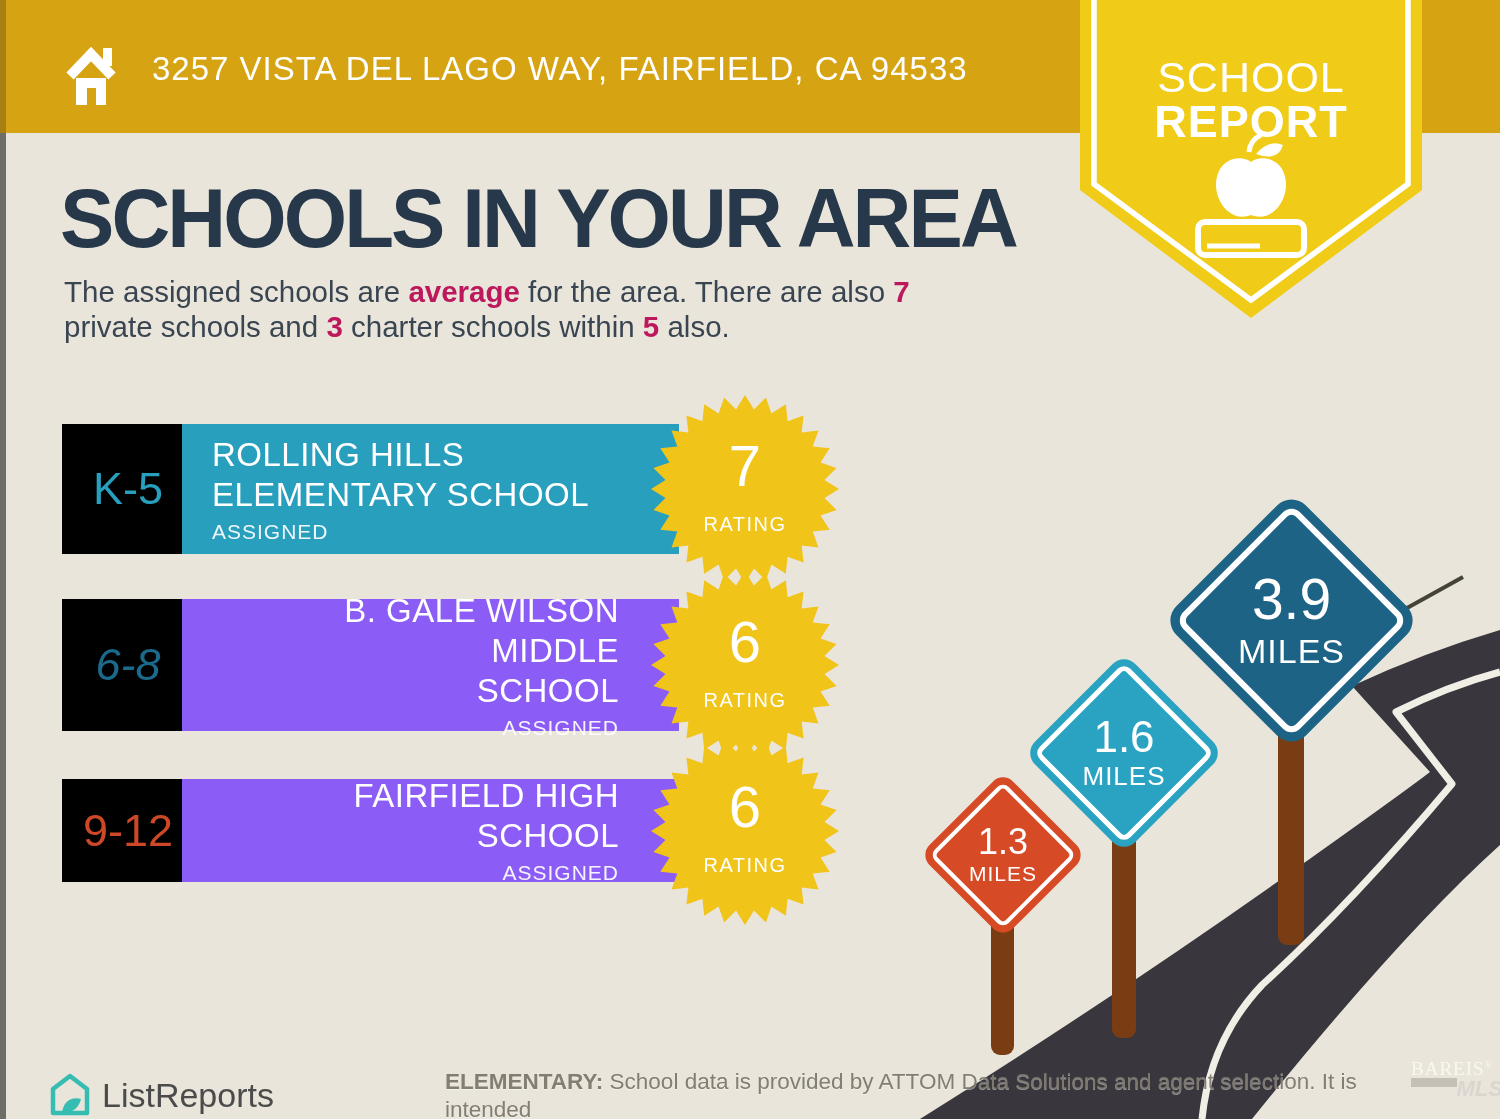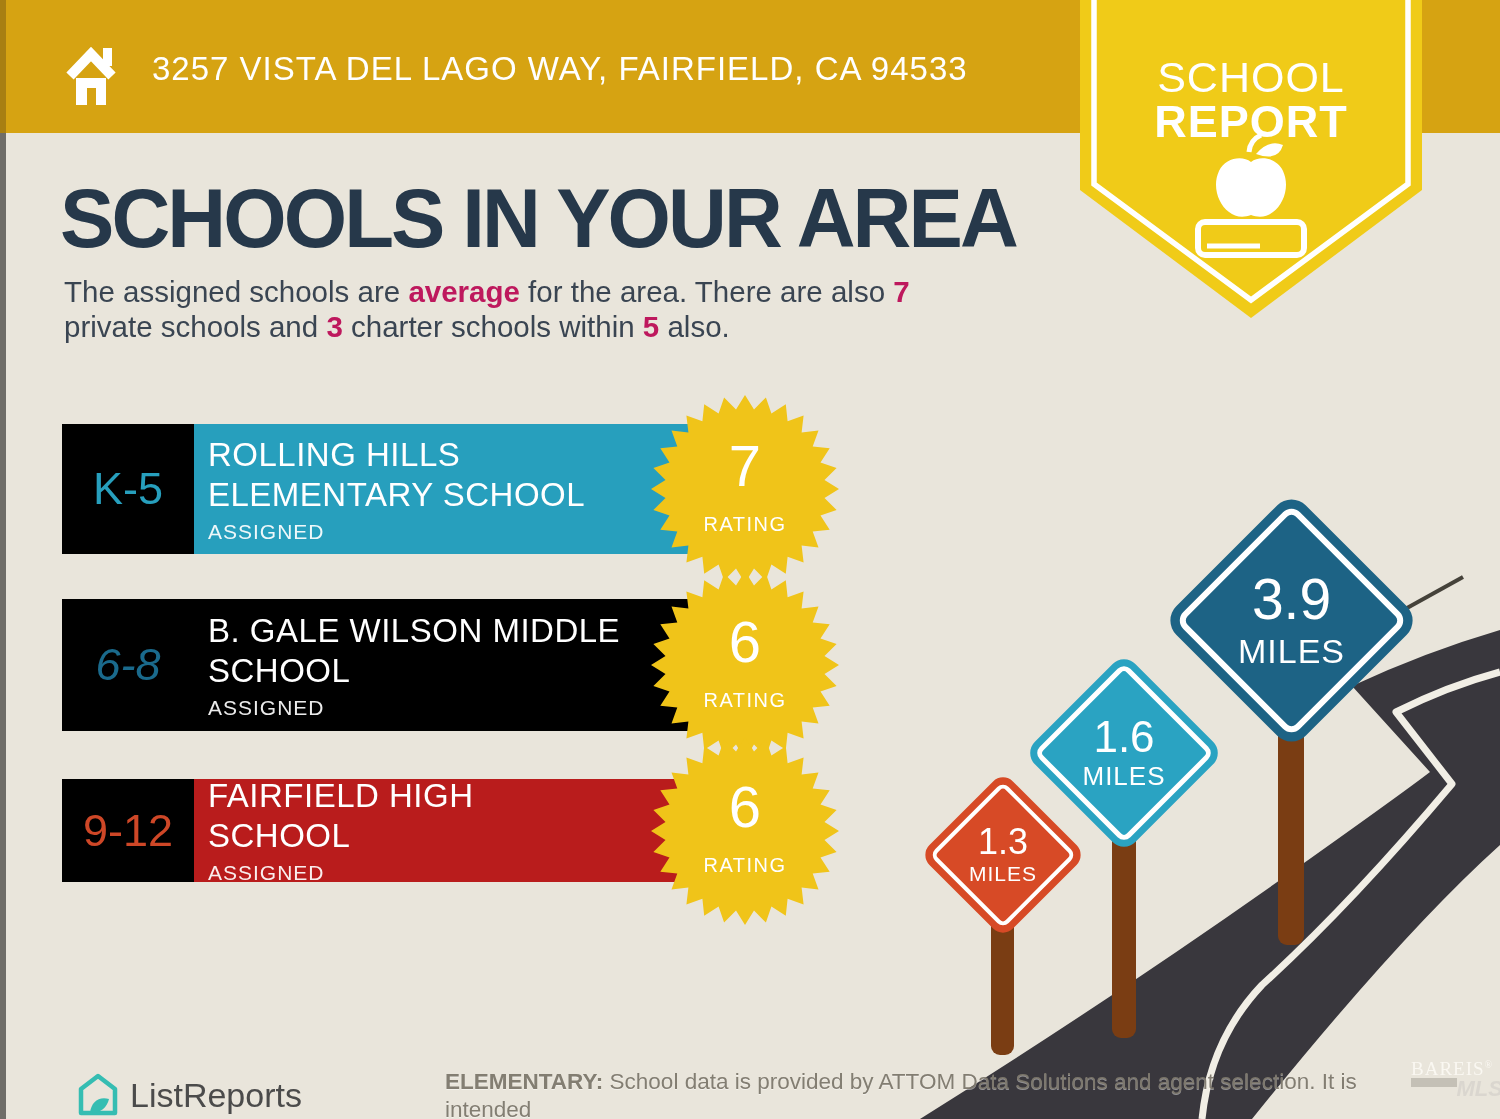--- a/index.html
+++ b/index.html
@@ -22,24 +22,24 @@
   .page-title{position:absolute;left:60px;top:176px;margin:0;color:#26384A;font-size:84px;font-weight:700;letter-spacing:-3px;line-height:1;transform:scaleX(.97);transform-origin:left top;white-space:nowrap;}
   .subtitle{position:absolute;left:64px;top:274px;width:930px;color:#3A4552;font-size:29.5px;line-height:35px;font-weight:400;}
   .subtitle .hl{color:#be185d;font-weight:700;}
 
   
   .school-row{position:absolute;left:62px;width:800px;height:130px;z-index:2;}
   .row-1{top:424px;}
   .row-2{top:599px;height:132px;}
   .row-3{top:779px;height:103px;}
   .grade-box{position:absolute;left:0;top:0;width:132px;height:100%;background:#000000;display:flex;align-items:center;justify-content:center;font-size:45px;}
-  .bar{position:absolute;left:132px;top:0;width:497px;height:100%;display:flex;flex-direction:column;justify-content:center;padding-left:14px;padding-right:60px;box-sizing:border-box;color:#fff;}
+  .bar{position:absolute;left:120px;top:0;width:497px;height:100%;display:flex;flex-direction:column;justify-content:center;padding-left:30px;padding-right:60px;box-sizing:border-box;color:#fff;}
   .teal .grade-box{color:#279FBD;} .teal .bar{background:#279FBD;}
-  .blue .grade-box{color:#1A6A8C;font-style:italic;} .blue .bar{background:#000000;}
-  .red  .grade-box{color:#CE4727;} .red  .bar{background:#b91c1c;}
+  .blue .grade-box{color:#1A6A8C;font-style:italic;} .blue .bar{background:#8b5cf6;text-align:right;}
+  .red  .grade-box{color:#CE4727;} .red  .bar{background:#8b5cf6;text-align:right;}
   .school-name{font-size:33px;line-height:40px;white-space:pre-line;letter-spacing:.5px;}
   .assigned{font-size:21px;margin-top:5px;color:rgba(255,255,255,.92);letter-spacing:1px;}
   .starburst{position:absolute;left:588px;top:50%;width:190px;height:190px;margin-top:-95px;}
   .starburst svg{position:absolute;left:0;top:0;}
   .rating-box{position:absolute;inset:0;display:flex;flex-direction:column;align-items:center;justify-content:center;transform:translateY(-3px);color:#fff;}
   .rating-num{font-size:58px;line-height:1;}
   .rating-label{font-size:20px;letter-spacing:1.5px;margin-top:18px;}
 
   
   .road-svg{position:absolute;left:0;top:0;z-index:1;pointer-events:none;}
@@ -54,21 +54,21 @@
   .sign-red .sign-inner{border-radius:8px;border-width:4px;}
   .sign-red .dist{font-size:36px;line-height:1;} .sign-red .unit{font-size:21px;letter-spacing:1px;margin-top:2px;}
   .sign-teal{left:1053px;top:682px;width:142px;height:142px;background:#2AA3C2;border-radius:16px;}
   .sign-teal .sign-inner{border-radius:9px;}
   .sign-teal .dist{font-size:44px;line-height:1;} .sign-teal .unit{font-size:26px;letter-spacing:1px;margin-top:2px;}
   .sign-blue{left:1200px;top:529px;width:183px;height:183px;background:#1D6385;border-radius:20px;}
   .sign-blue .sign-inner{border-radius:12px;border-width:6px;inset:9px;}
   .sign-blue .dist{font-size:57px;line-height:1;} .sign-blue .unit{font-size:34px;letter-spacing:1px;margin-top:4px;}
 
   
-  .footer-logo{position:absolute;left:76px;top:1072px;display:flex;align-items:center;z-index:3;text-align:right;}
+  .footer-logo{position:absolute;left:48px;top:1072px;display:flex;align-items:center;z-index:3;text-align:right;}
   .brand-text{margin-left:10px;color:#4B4B4B;font-size:34px;font-weight:400;}
   .disclaimer{position:absolute;left:445px;top:1068px;width:980px;font-size:22.5px;line-height:28px;color:rgba(124,119,108,.95);text-shadow:0 1px 0 rgba(255,255,255,.45);z-index:3;}
   .disclaimer b{font-weight:700;}
   .watermark{position:absolute;left:1411px;top:1058px;width:92px;z-index:3;font-family:"Liberation Serif",serif;}
   .wm-bareis{color:rgba(252,250,244,.9);font-size:19px;letter-spacing:1px;white-space:nowrap;}
   .wm-bareis sup{font-size:10px;}
   .wm-bar{width:46px;height:9px;background:rgba(165,162,152,.55);margin-top:-2px;}
   .wm-mls{margin-top:-11px;text-align:right;color:rgba(215,212,204,.85);font-size:22px;font-style:italic;font-weight:700;font-family:"Liberation Sans",sans-serif;}
 </style>
 </head>

